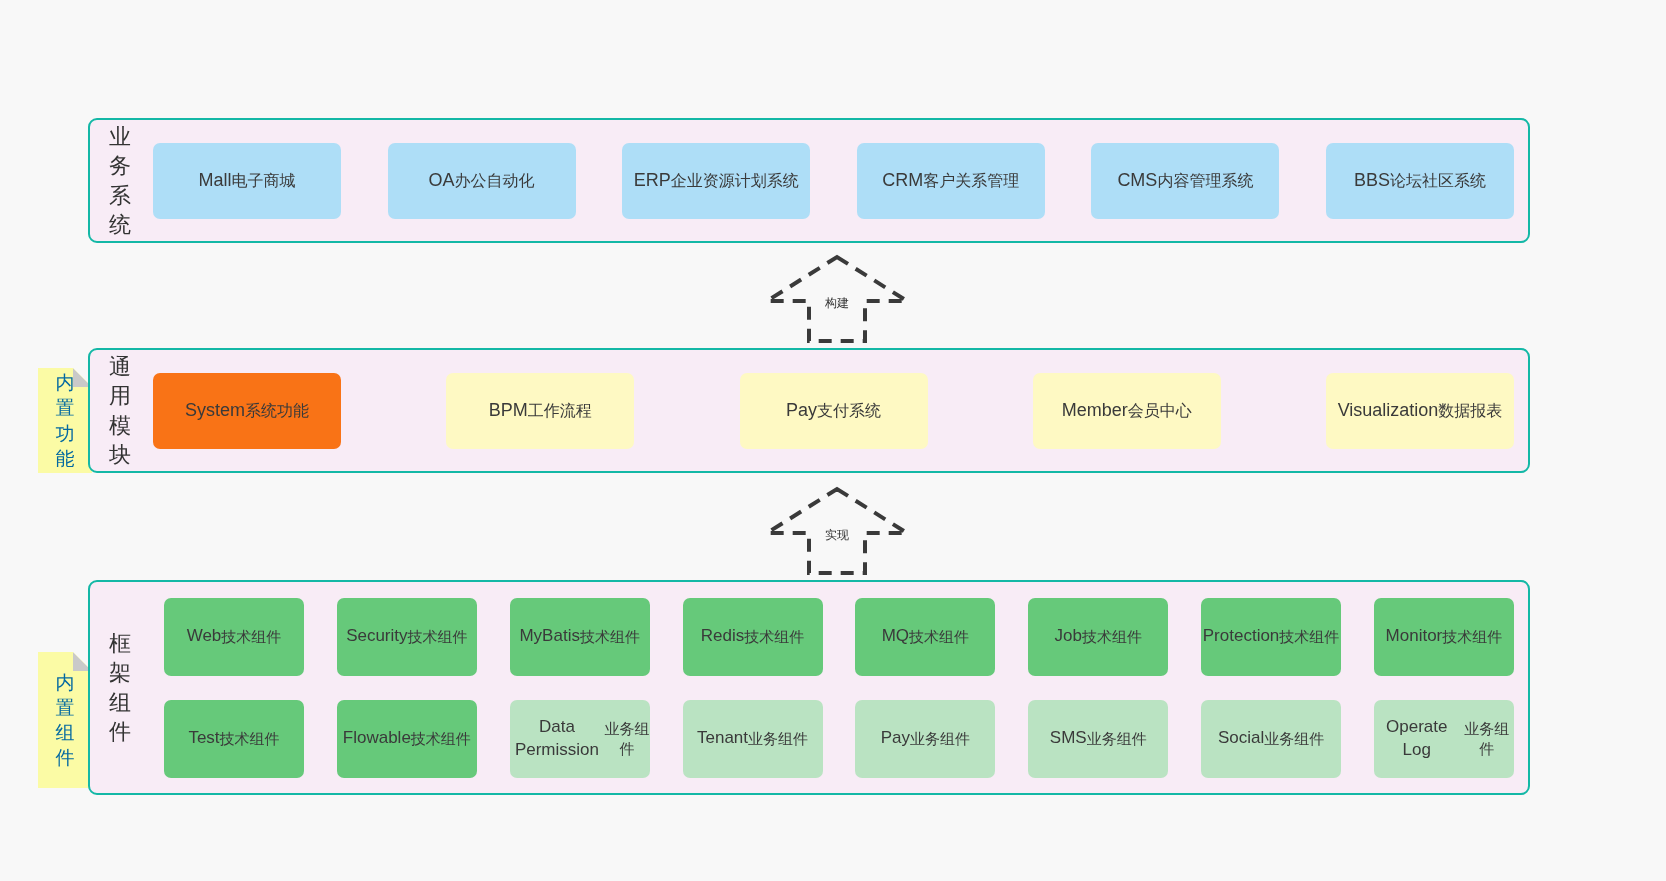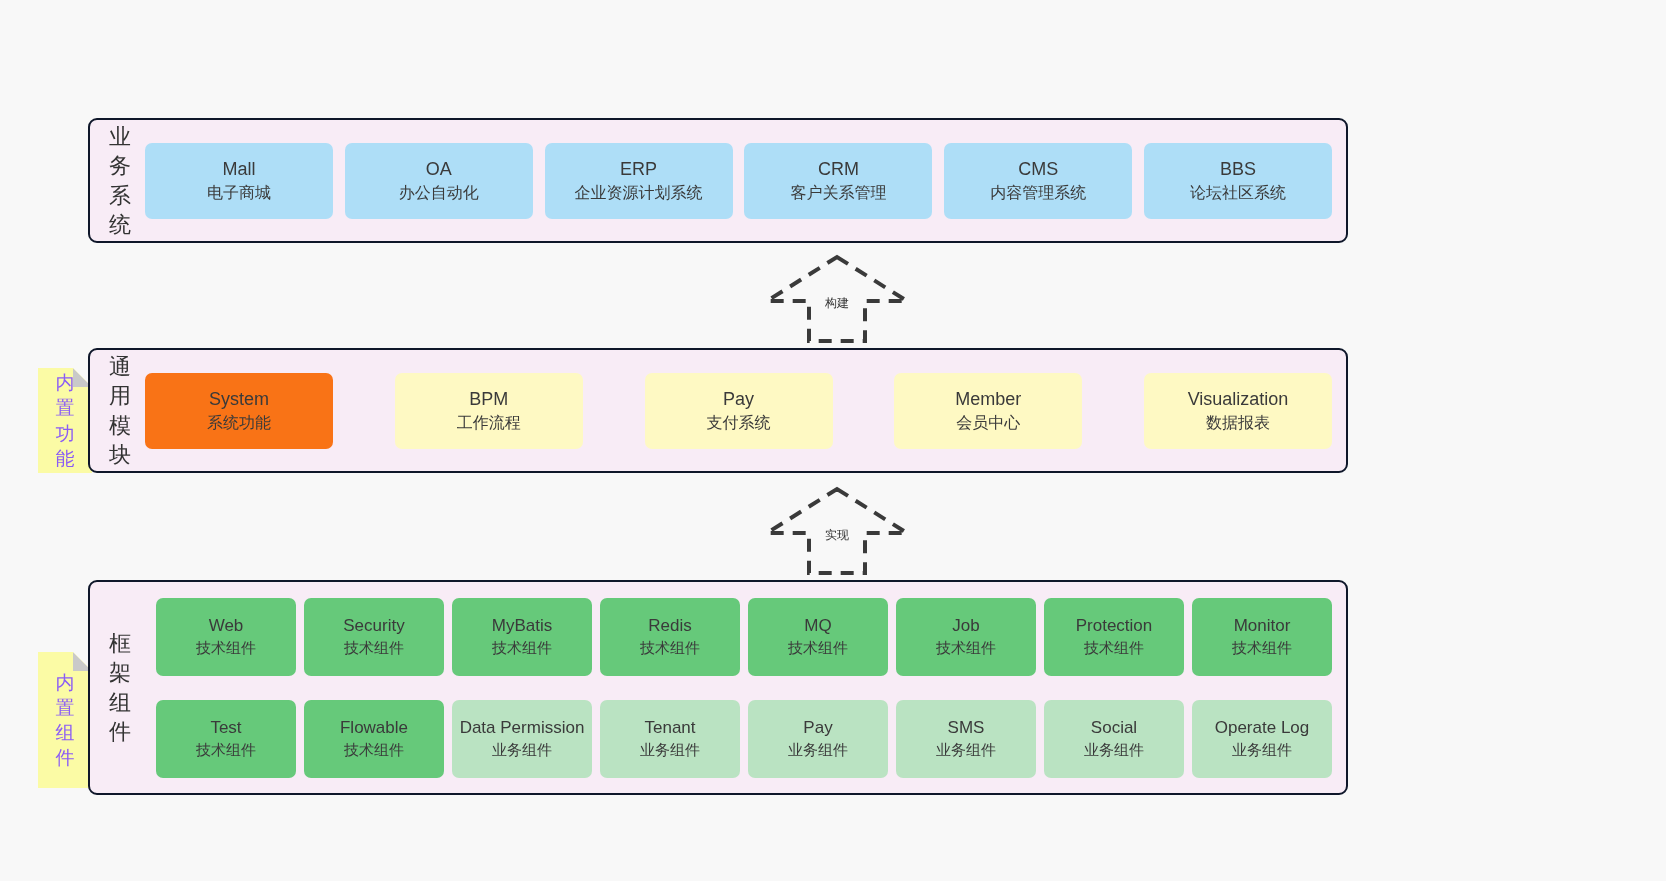--- a/index.html
+++ b/index.html
@@ -1,54 +1,54 @@
 <!DOCTYPE html>
 <html><head>
 <meta charset="utf-8">
 <style>
   html,body{margin:0;padding:0;background:#f8f8f8;}
   .page{position:relative;width:1666px;height:881px;background:#f8f8f8;overflow:hidden;
         font-family:"Liberation Sans",sans-serif;color:#3a3a3a;}
 
   
-  .band{position:absolute;left:88px;width:1260px;background:#f8ecf6;
-        border:2px solid #0f172a;border-radius:9px;box-sizing:border-box;
+  .band{position:absolute;left:88px;width:1442px;background:#f8ecf6;
+        border:2px solid #14b8a6;border-radius:9px;box-sizing:border-box;
         display:flex;align-items:center;padding:0 14px 0 16px;z-index:2;}
   .band1{top:118px;height:125px;}
   .band2{top:348px;height:125px;}
   .band3{top:580px;height:215px;}
   .band-label{width:28px;font-size:22px;line-height:1.32;word-break:break-all;
               text-align:center;color:#333;flex:0 0 auto;}
   .boxes{flex:1;display:flex;justify-content:space-between;margin-left:11px;}
   .rows{flex:1;display:flex;flex-direction:column;gap:24px;margin-left:11px;}
 
   
-  .box{width:188px;height:76px;border-radius:7px;display:flex;flex-direction:column;
-       justify-content:center;align-items:center;text-align:center;line-height:1.32;}
+  .box{width:188px;height:76px;border-radius:7px;display:flex;flex-direction:row;
+       justify-content:center;align-items:center;text-align:center;line-height:1.32;margin-left:8px;}
   .box .box-name{font-size:18px;}
   .box .box-sub{font-size:16px;}
   .band3 .box{width:140px;height:78px;}
   .band3 .box .box-name{font-size:17px;}
   .band3 .box .box-sub{font-size:15px;}
   .blue{background:#aedef7;}
   .red{background:#f97316;}
   .pink{background:#fef9c3;}
   .green{background:#66c97a;}
   .lightgreen{background:#bae3c2;}
 
   
   .sticky{position:absolute;left:38px;width:54px;background:#fbfba5;z-index:1;
           display:flex;align-items:center;justify-content:center;
           clip-path:polygon(0 0,calc(100% - 19px) 0,100% 19px,100% 100%,0 100%);}
   .sticky1{top:368px;height:105px;}
   .sticky2{top:652px;height:136px;}
   .sticky .fold{position:absolute;top:0;right:0;width:19px;height:19px;background:#c9c9c9;
           clip-path:polygon(0 0,100% 100%,0 100%);}
   .sticky-text{width:22px;font-size:19px;line-height:1.32;word-break:break-all;
-          text-align:center;color:#8b5cf6;}
+          text-align:center;color:#0369a1;}
 
   
   .arrow{position:absolute;width:150px;height:90px;left:762px;z-index:1;}
   .arrow1{top:254px;}
   .arrow2{top:486px;}
   .arrow svg{display:block;width:150px;height:90px;}
   .arrow polygon{fill:none;stroke:#3a3a3a;stroke-width:4;stroke-dasharray:13 9;}
   .arrow-label{position:absolute;left:50%;top:40px;transform:translateX(-50%);
         background:#f8f8f8;padding:1px 3px;font-size:12px;color:#333;white-space:nowrap;}
 </style>

